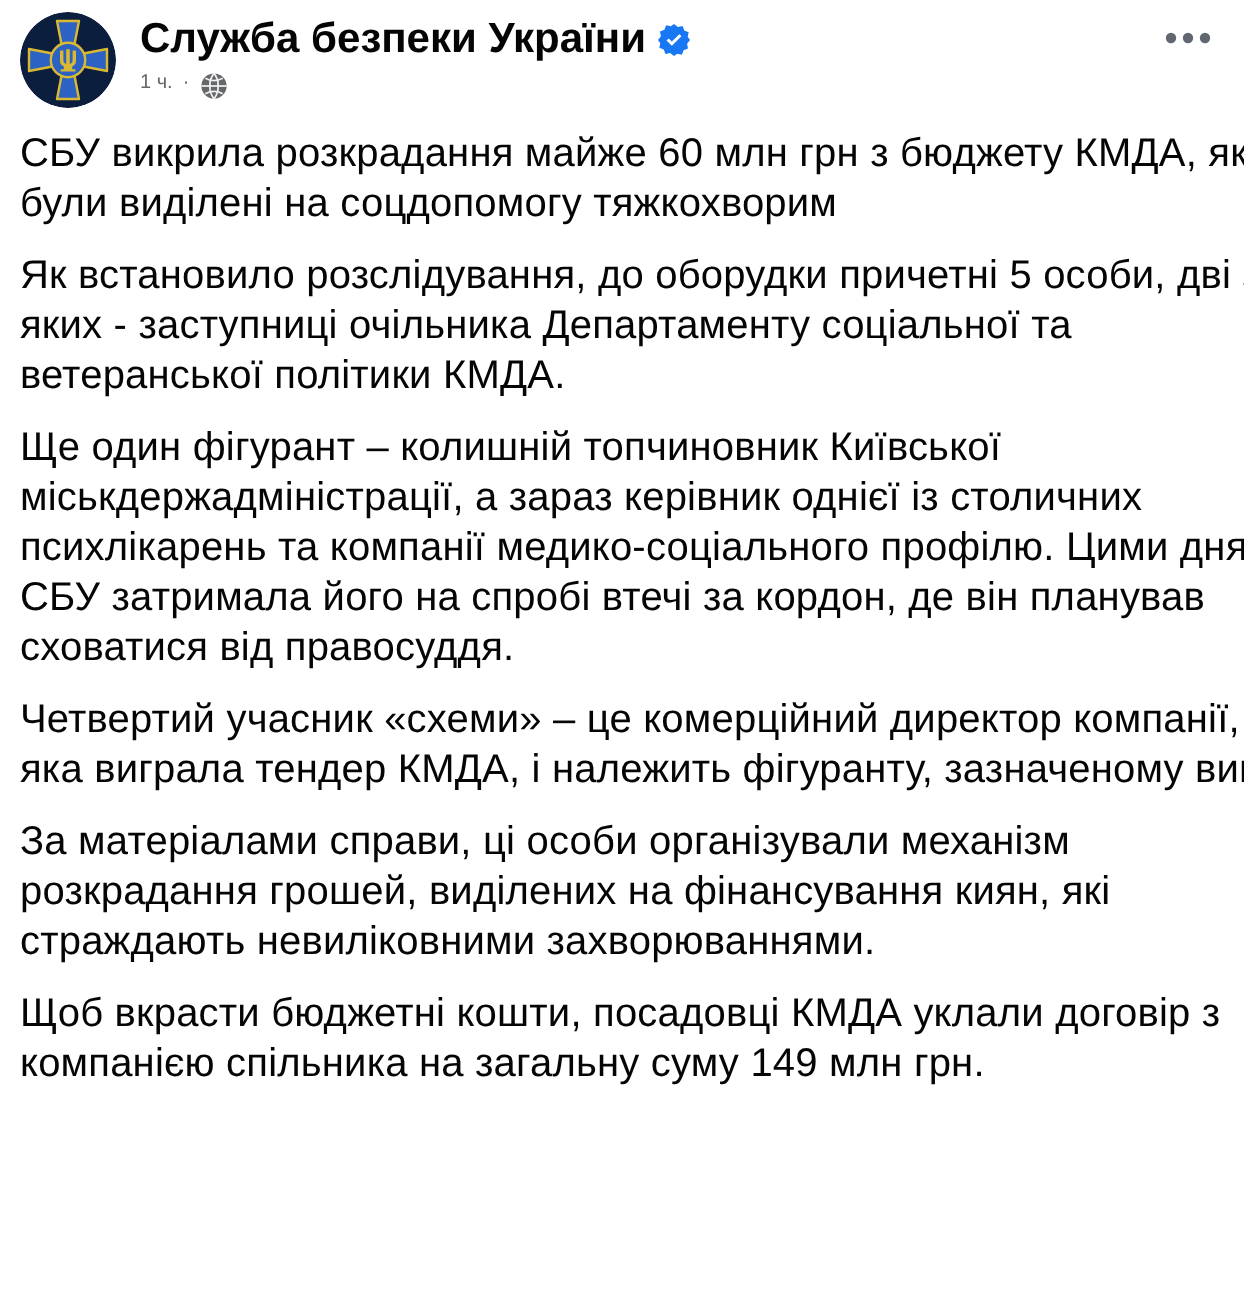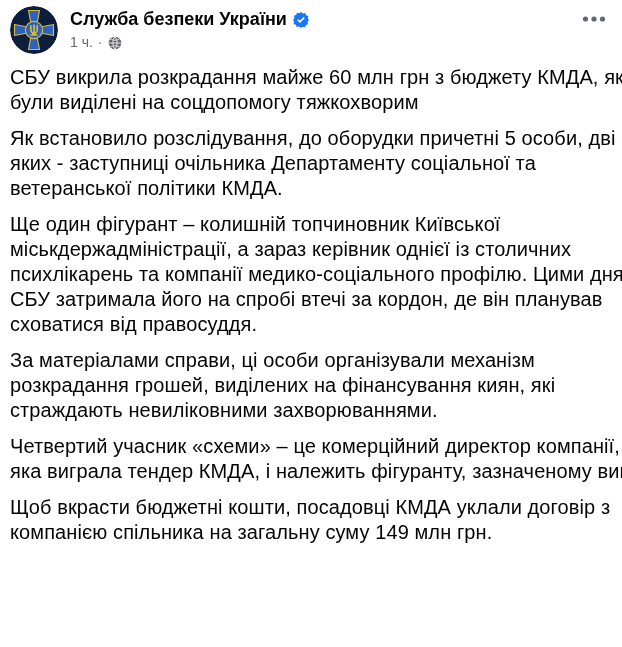--- a/index.html
+++ b/index.html
@@ -37,34 +37,34 @@
     margin-left: 12px;
     padding-top: 3px;
     min-width: 0;
   }
   .name-row {
     display: flex;
     align-items: center;
     gap: 6px;
   }
   .page-name {
-    font-size: 18px;
+    font-size: 21px;
     font-weight: 700;
     color: #050505;
     line-height: 21px;
     cursor: pointer;
     white-space: nowrap;
   }
   .verified-badge { width: 16px; height: 16px; flex: 0 0 16px; }
   .meta-row {
     margin-top: 3px;
     display: flex;
     align-items: center;
     gap: 5px;
-    font-size: 14px;
+    font-size: 10px;
     color: #65676B;
     line-height: 18px;
   }
   .timestamp { cursor: pointer; }
   .meta-dot { color: #65676B; }
   .globe-icon { width: 14px; height: 14px; margin-top: 1px; }
   .more-button {
     margin-left: auto;
     padding: 8px 4px;
     border: none;
@@ -150,22 +150,22 @@
     <p>СБУ викрила розкрадання майже 60 млн грн з бюджету КМДА, які
 були виділені на соцдопомогу тяжкохворим</p>
     <p>Як встановило розслідування, до оборудки причетні 5 особи, дві з
 яких - заступниці очільника Департаменту соціальної та
 ветеранської політики КМДА.</p>
     <p>Ще один фігурант – колишній топчиновник Київської
 міськдержадміністрації, а зараз керівник однієї із столичних
 психлікарень та компанії медико-соціального профілю. Цими днями
 СБУ затримала його на спробі втечі за кордон, де він планував
 сховатися від правосуддя.</p>
+    <p>Четвертий учасник «схеми» – це комерційний директор компанії,
+яка виграла тендер КМДА, і належить фігуранту, зазначеному вище.</p>
     <p>За матеріалами справи, ці особи організували механізм
 розкрадання грошей, виділених на фінансування киян, які
 страждають невиліковними захворюваннями.</p>
-    <p>Четвертий учасник «схеми» – це комерційний директор компанії,
-яка виграла тендер КМДА, і належить фігуранту, зазначеному вище.</p>
     <p>Щоб вкрасти бюджетні кошти, посадовці КМДА уклали договір з
 компанією спільника на загальну суму 149 млн грн.</p>
   </div>
 
 </article>
 
 </body></html>

